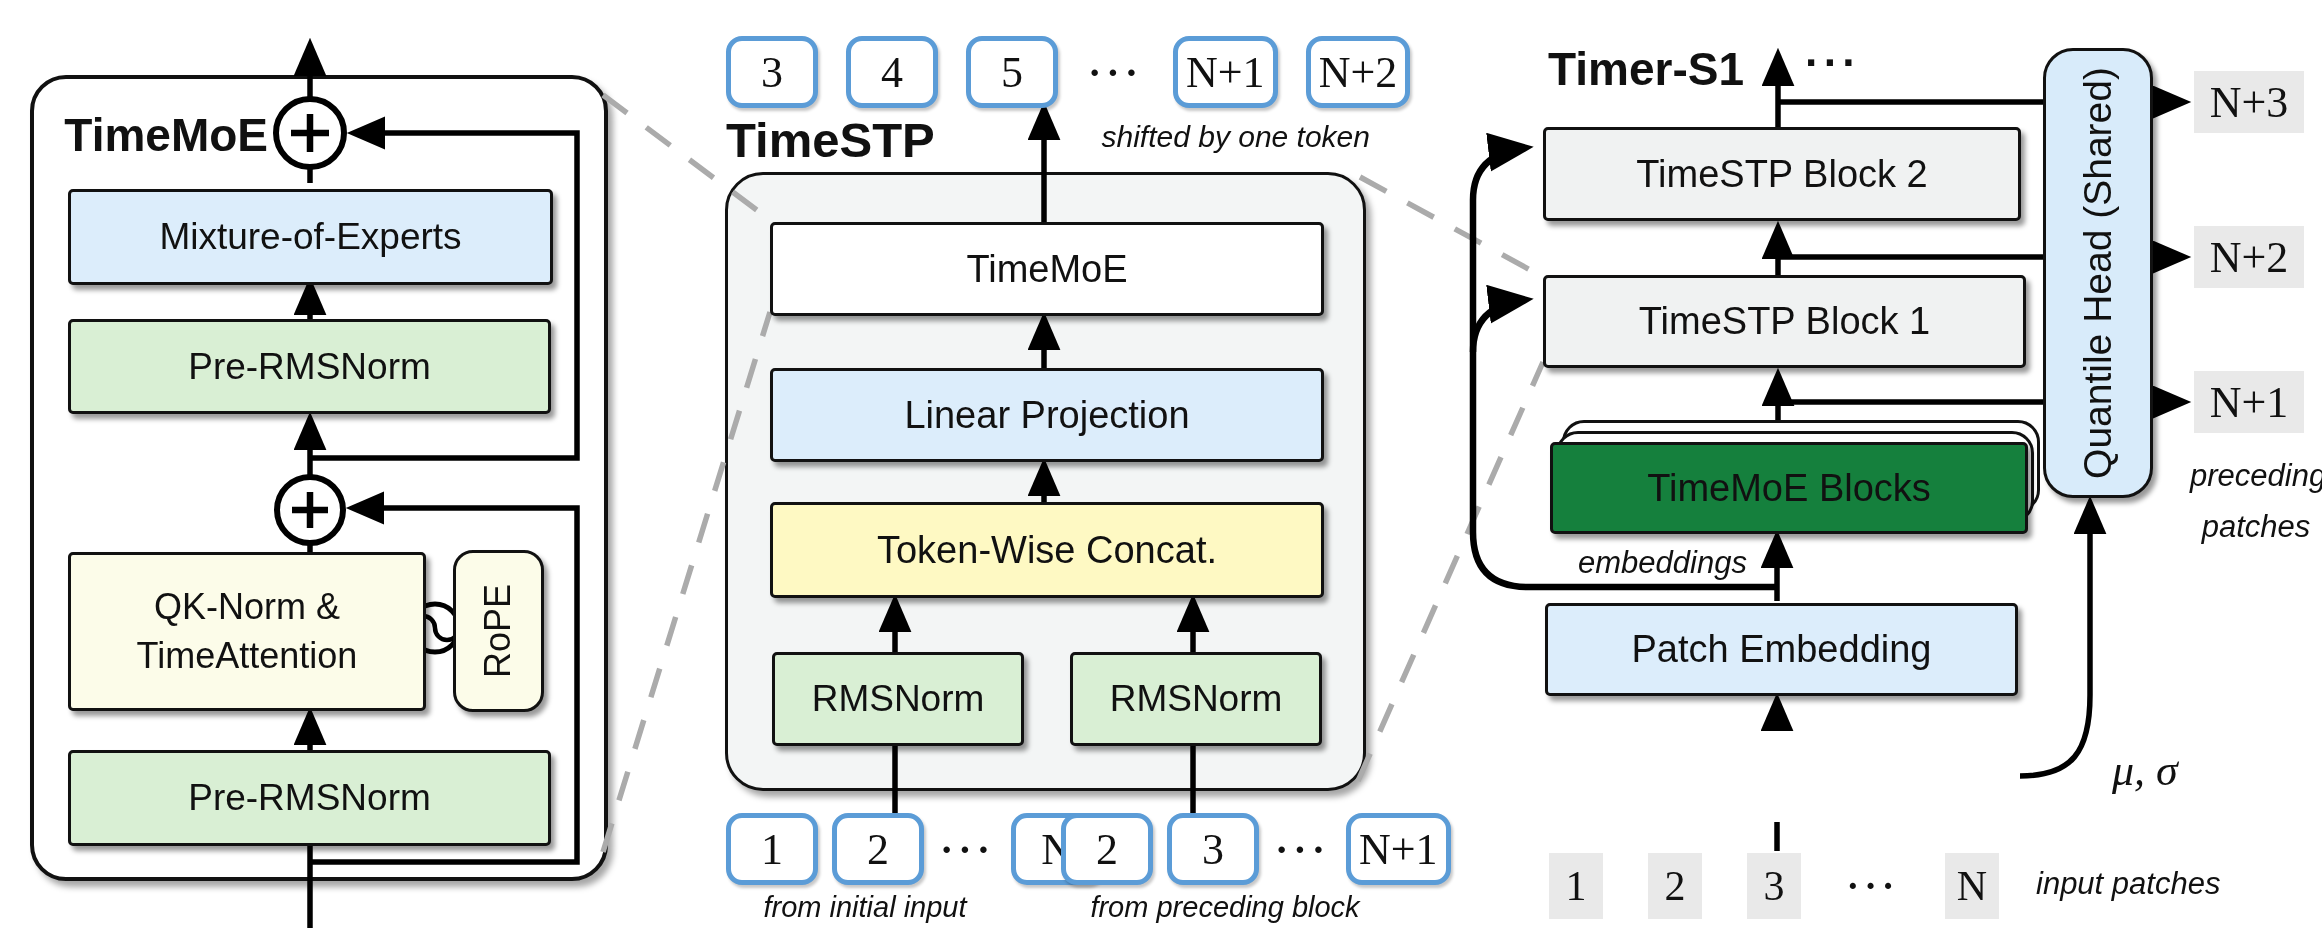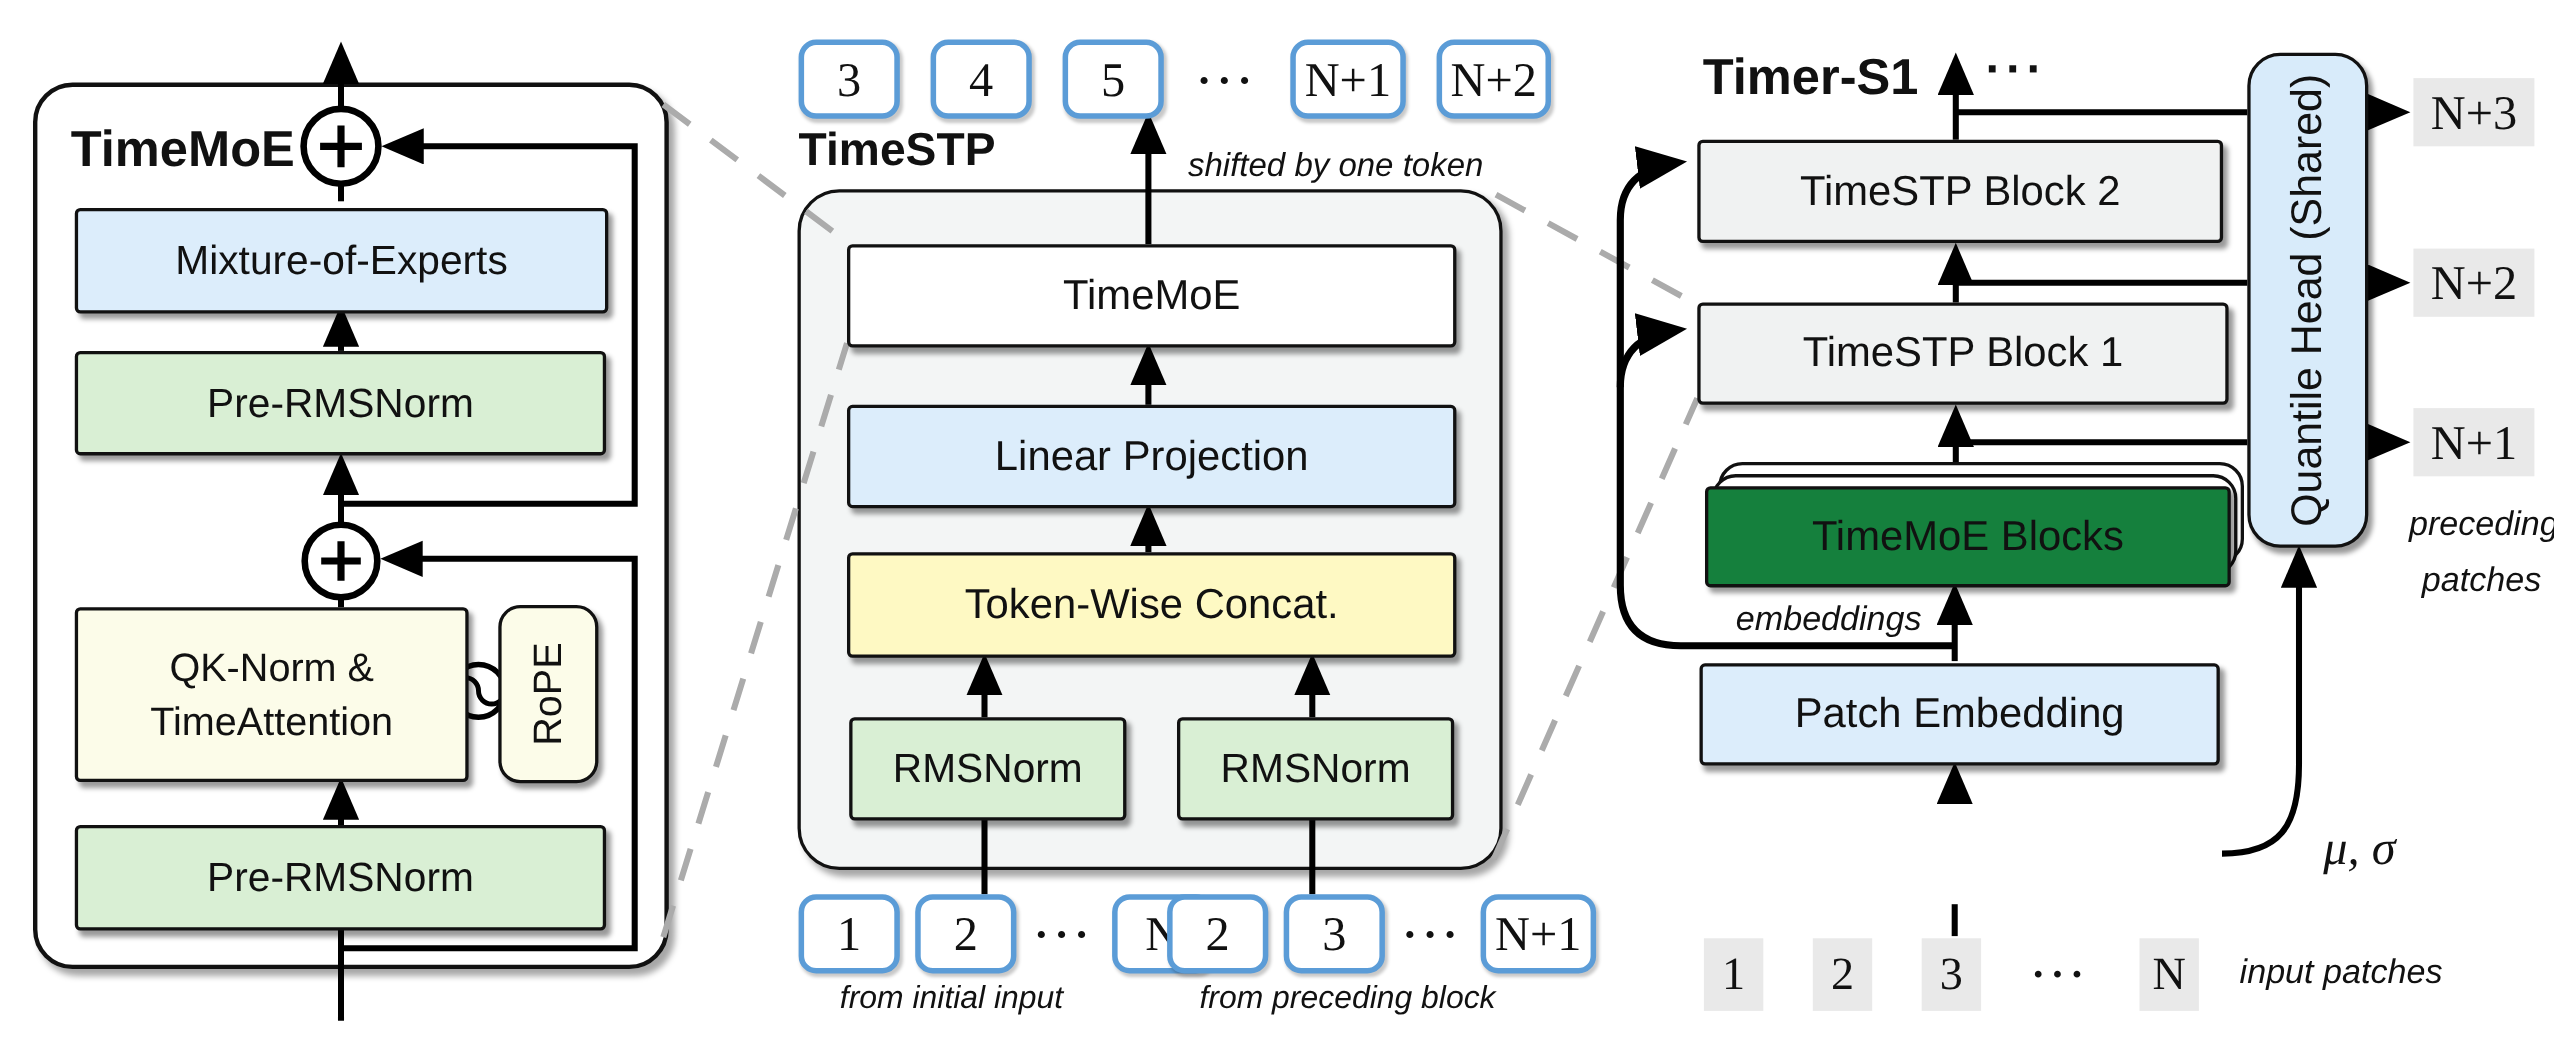--- a/index.html
+++ b/index.html
@@ -143,22 +143,22 @@
   </div>
 
   <div class="abs layer-box tokrow" style="left:726px;top:36px;gap:28px;">
       <span class="tok">3</span>
       <span class="tok">4</span>
       <span class="tok">5</span>
       <span class="tok dots">···</span>
       <span class="tok">N+1</span>
       <span class="tok">N+2</span>
     </div>
-  <div class="abs layer-box title" style="left:726px;top:112px;font-size:42px;">TimeSTP</div>
-  <div class="abs layer-box note" style="left:1080px;top:120px;width:290px;margin-top:14px;">shifted by one token</div>
+  <div class="abs layer-box title" style="left:726px;top:112px;font-size:49px;">TimeSTP</div>
+  <div class="abs layer-box note" style="left:1080px;top:120px;width:290px;text-align:right;">shifted by one token</div>
 
   <div class="abs layer-box node" style="left:770px;top:222px;width:548px;height:88px;background:#fff;">
     <span>TimeMoE</span>
   </div>
   <div class="abs layer-box node blue" style="left:770px;top:368px;width:548px;height:88px;">
     <span>Linear Projection</span>
   </div>
   <div class="abs layer-box node yellow" style="left:770px;top:502px;width:548px;height:90px;">
     <span>Token-Wise Concat.</span>
   </div>

